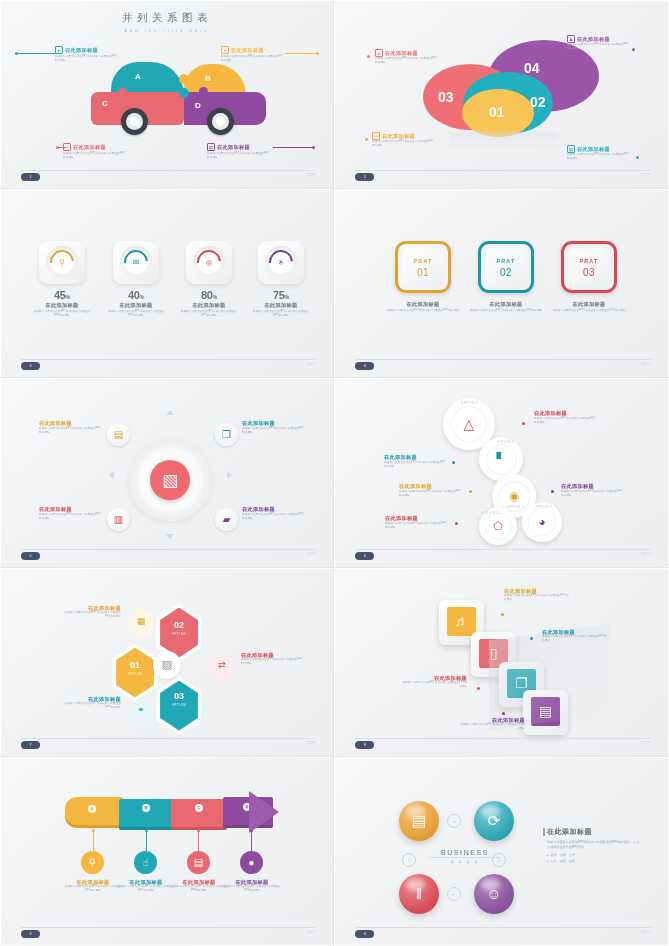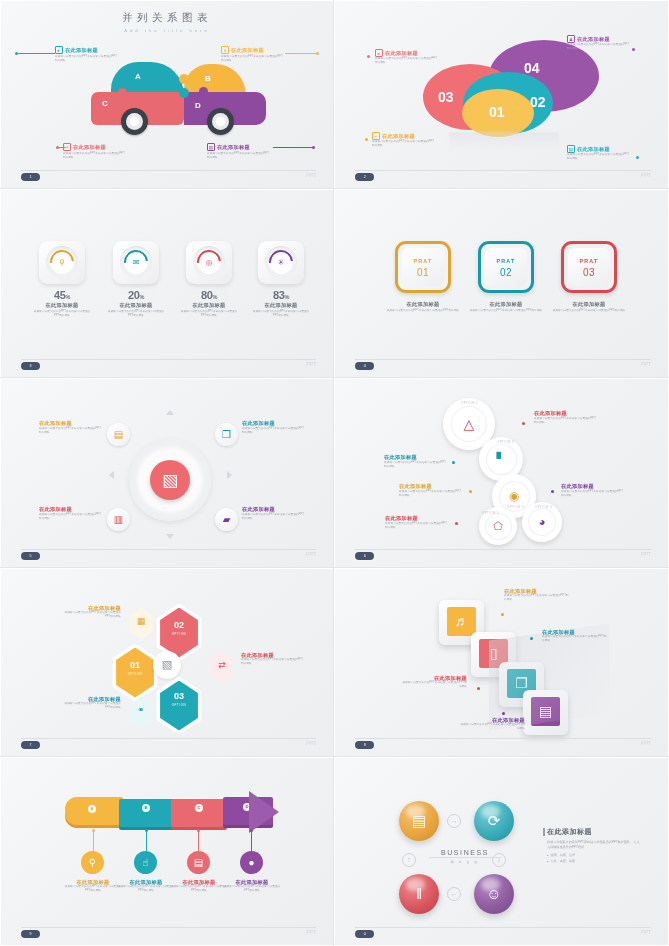--- a/index.html
+++ b/index.html
@@ -315,21 +315,21 @@
         <div class="body" style="margin-top:1px;">权威有中国最大的原创PPT素材站有中国最强的PPT制作团队</div>
       </div>
 
       <div class="sq" style="left:108px;top:48px;">
         <div class="ring">
           <div class="arc" style="color:#1898ab;"></div>
           <div style="position:absolute;left:8px;top:8px;width:16px;height:16px;border-radius:50%;background:#fff;display:flex;align-items:center;justify-content:center;color:#1898ab;font-size:8px;">✉</div>
         </div>
       </div>
       <div class="pct" style="left:101px;top:96px;">
-        <div class="num"><span>20</span><small>%</small></div>
+        <div class="num"><span>40</span><small>%</small></div>
         <div class="ttl" style="color:#6b727d;margin-top:1px;">在此添加标题</div>
         <div class="body" style="margin-top:1px;">权威有中国最大的原创PPT素材站有中国最强的PPT制作团队</div>
       </div>
 
       <div class="sq" style="left:181px;top:48px;">
         <div class="ring">
           <div class="arc" style="color:#d9484f;"></div>
           <div style="position:absolute;left:8px;top:8px;width:16px;height:16px;border-radius:50%;background:#fff;display:flex;align-items:center;justify-content:center;color:#d9484f;font-size:8px;">◎</div>
         </div>
       </div>
@@ -339,21 +339,21 @@
         <div class="body" style="margin-top:1px;">权威有中国最大的原创PPT素材站有中国最强的PPT制作团队</div>
       </div>
 
       <div class="sq" style="left:253px;top:48px;">
         <div class="ring">
           <div class="arc" style="color:#7b3c9c;"></div>
           <div style="position:absolute;left:8px;top:8px;width:16px;height:16px;border-radius:50%;background:#fff;display:flex;align-items:center;justify-content:center;color:#7b3c9c;font-size:8px;">✳</div>
         </div>
       </div>
       <div class="pct" style="left:246px;top:96px;">
-        <div class="num"><span>83</span><small>%</small></div>
+        <div class="num"><span>75</span><small>%</small></div>
         <div class="ttl" style="color:#6b727d;margin-top:1px;">在此添加标题</div>
         <div class="body" style="margin-top:1px;">权威有中国最大的原创PPT素材站有中国最强的PPT制作团队</div>
       </div>
 
       <div class="footer">
         <div class="pill">
             <span>3</span>
           </div>
         <div class="logo">PPT</div>
       </div>

